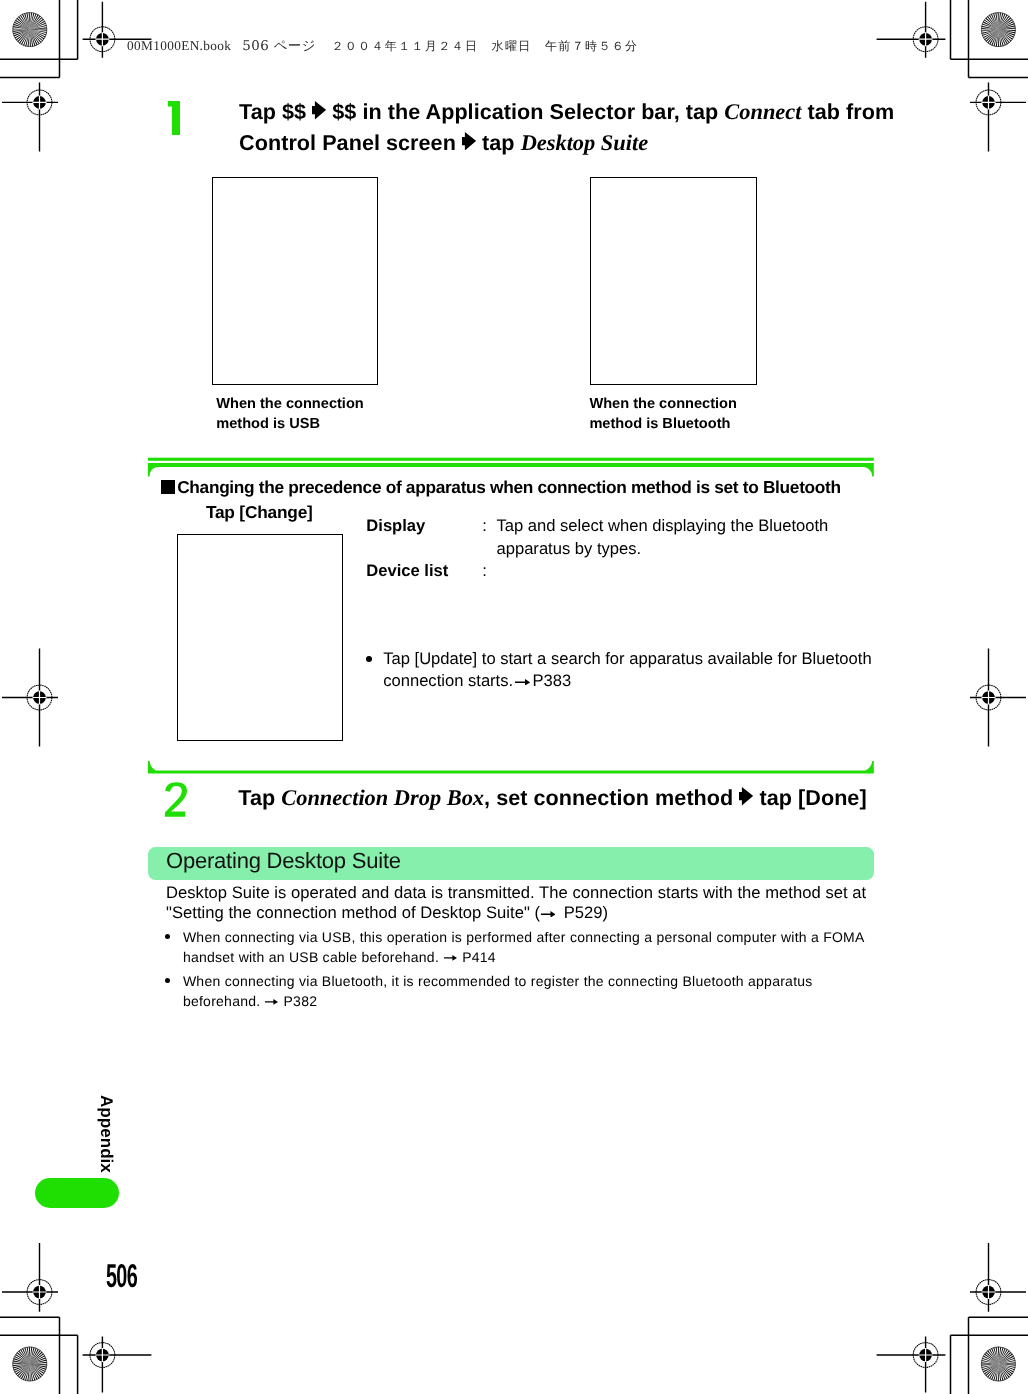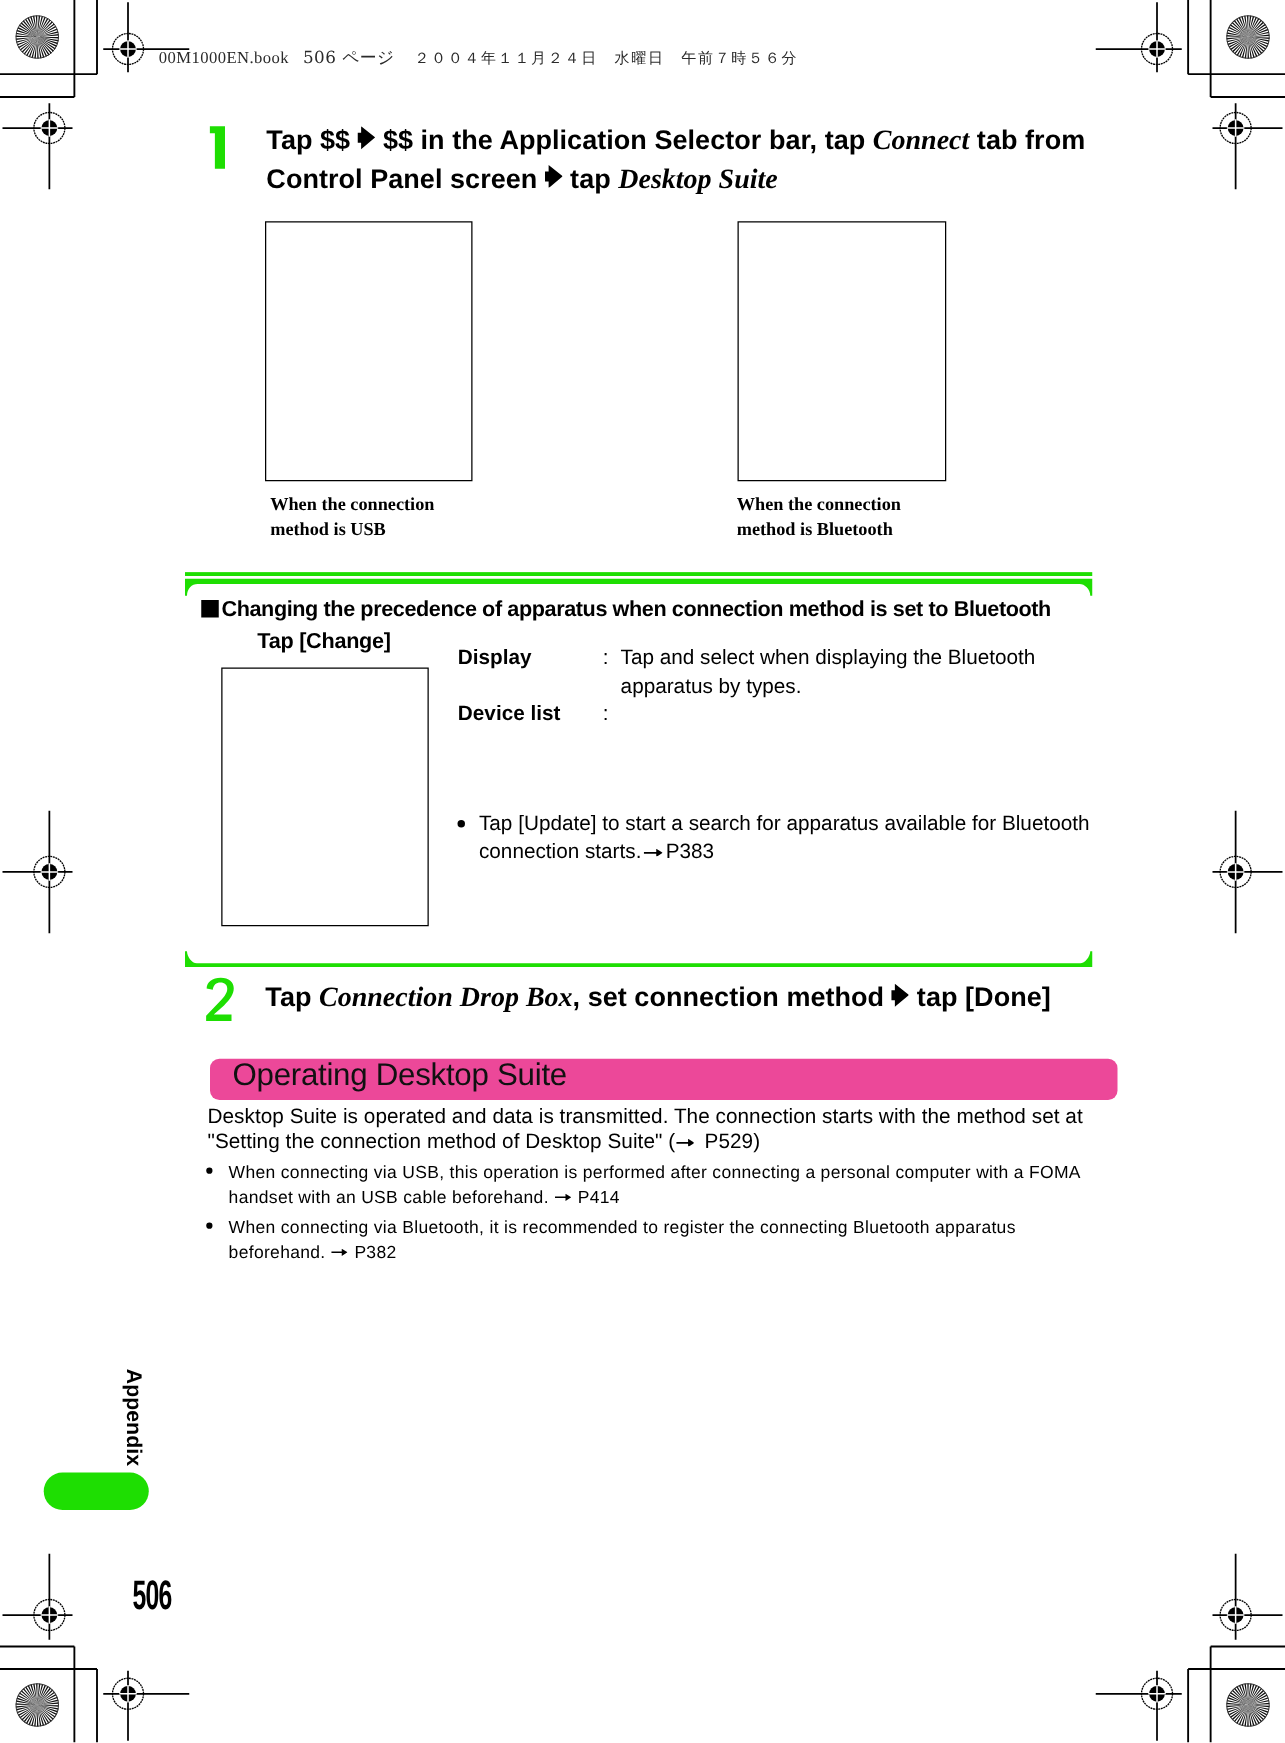--- a/index.html
+++ b/index.html
@@ -13,53 +13,53 @@
   
   #file-header{position:absolute;left:127px;top:36.5px;
      font-family:"Liberation Serif",serif;
      font-size:13.3px;color:#2a2a2a;white-space:nowrap;letter-spacing:0.35px;}
   #file-header .jp{font-family:"DejaVu Serif","DejaVu Sans",serif;font-size:13.4px;letter-spacing:0.4px;}
   #file-header .jpd{font-family:"DejaVu Serif","DejaVu Sans",serif;font-size:12px;letter-spacing:1.35px;}
 
   
   .step-num{position:absolute;overflow:visible;}
   .step-body{position:absolute;font-weight:bold;font-size:21.6px;line-height:30.6px;
-     letter-spacing:0.04px;}
+     letter-spacing:0.04px;margin-left:26px;}
   .step-body .em{font-family:"Liberation Serif",serif;font-style:italic;font-weight:bold;
      font-size:22.4px;letter-spacing:0px;}
   .arr{display:inline-block;width:14.2px;height:18.5px;vertical-align:-0.4px;margin:0 0.1px 0 -0.2px;}
   .ra{display:inline-block;width:15.2px;height:6.6px;vertical-align:1.1px;margin:0 2.8px 0 1.4px;}
   .ra2{display:inline-block;width:14.6px;height:6.6px;vertical-align:1.1px;margin:0 3.6px 0 0.7px;}
   .ra3{display:inline-block;width:13.0px;height:5.8px;vertical-align:0.9px;margin:0 0.9px 0 0.9px;}
 
   
   .figbox{position:absolute;border:1.3px solid #000;background:#fff;box-sizing:border-box;}
-  .figcap{position:absolute;font-weight:bold;font-size:14.6px;line-height:20.6px;font-family:Liberation Serif, serif;}
+  .figcap{position:absolute;font-weight:bold;font-size:14.6px;line-height:20.6px;}
 
   
   .note-top,.note-bot{position:absolute;}
   .note-head{position:absolute;font-weight:bold;font-size:17.3px;line-height:23.7px;white-space:nowrap;letter-spacing:-0.315px;}
   .sqr{display:inline-block;width:14.1px;height:14.1px;background:#000;
        position:relative;top:1.1px;margin-right:2.3px;}
   .note-sub{position:absolute;font-weight:bold;font-size:17.3px;line-height:23.7px;letter-spacing:-0.2px;margin-left:28px;}
 
   .terms{position:absolute;font-size:16.58px;line-height:22.6px;}
   .trow{display:flex;}
   .tterm{font-weight:bold;width:116.0px;flex:none;}
   .tsep{width:14.2px;flex:none;}
   .tdesc{width:380px;}
 
   .nb{position:absolute;font-size:16.58px;line-height:22px;display:flex;}
   .nb .bul{width:17.2px;flex:none;position:relative;}
   .nb .bul .dot{position:absolute;left:0;top:7.3px;width:6.0px;height:6.0px;border-radius:50%;background:#000;}
   .nb .body{width:495px;}
 
   
-  .sec-title{position:absolute;background:#ec4899;border-radius:7.5px;
-      font-size:25px;color:#111;white-space:nowrap;letter-spacing:-0.21px;margin-left:20px;}
+  .sec-title{position:absolute;background:#86efac;border-radius:7.5px;
+      font-size:22px;color:#111;white-space:nowrap;letter-spacing:-0.21px;}
   .sec-para{position:absolute;font-size:16.58px;line-height:20.6px;letter-spacing:0.04px;}
   .sec-bul{position:absolute;font-size:14px;line-height:19.7px;display:flex;letter-spacing:0.255px;}
   .sec-bul .bul{width:17.4px;flex:none;position:relative;}
   .sec-bul .bul .dot{position:absolute;left:-0.3px;top:5.9px;width:5.1px;height:5.1px;border-radius:50%;background:#000;}
   .sec-bul .body{width:684px;}
 
   
   #sidetab-label{position:absolute;font-weight:bold;font-size:17.0px;line-height:1;
       writing-mode:vertical-rl;text-orientation:mixed;letter-spacing:0.05px;}
   #sidetab-green{position:absolute;background:#1ede02;border-radius:15px;}

